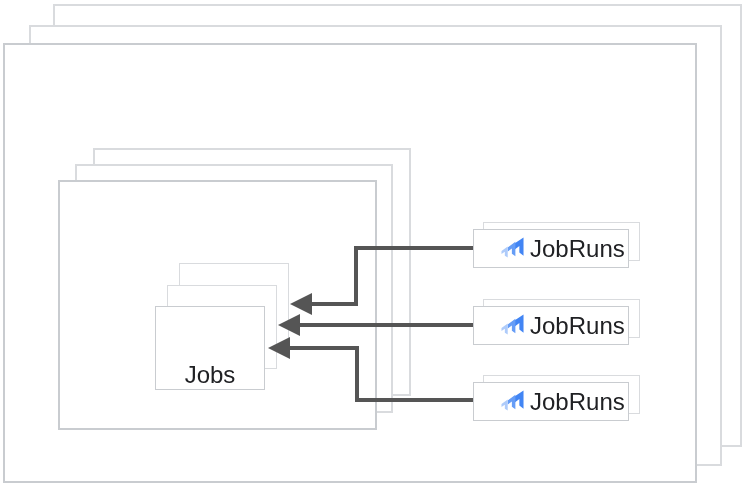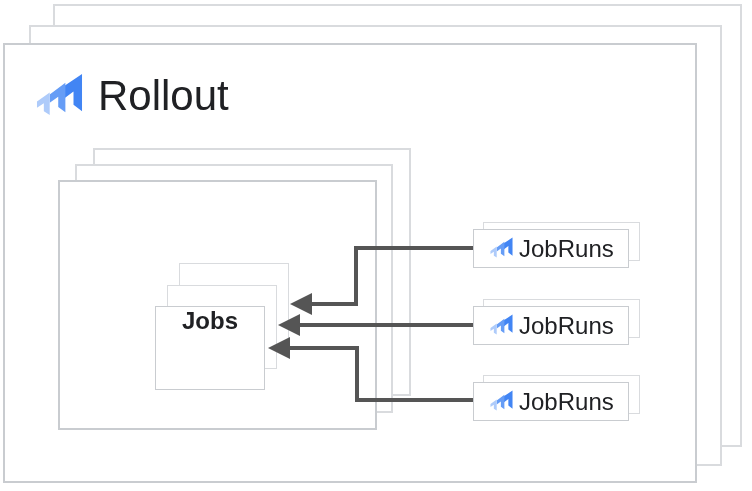--- a/index.html
+++ b/index.html
@@ -20,47 +20,39 @@
   }
   .icon{display:inline-block;line-height:0;}
   .icon-lg{width:47px;height:47px;}
   .icon-sm{width:23px;height:23px;flex:0 0 23px;}
   .rollout-title{font-size:42px;line-height:1;color:var(--text,#202124);}
   .phases-label{
     position:absolute;left:78px;top:207px;font-size:37px;line-height:1;
     color:var(--text,#202124);
   }
   .jobs-card{
-    display:flex;align-items:flex-start;justify-content:center;font-weight:bold;
+    display:flex;align-items:flex-end;justify-content:center;
   }
   .jobs-label{font-size:24px;color:var(--text,#202124);}
   .jobruns-card{
     display:flex;align-items:center;justify-content:flex-start;
-    padding-left:16px;gap:6px;
+    padding-left:27px;gap:6px;
   }
   .jobruns-label{font-size:24px;color:var(--text,#202124);white-space:nowrap;}
   .arrows{position:absolute;left:0;top:0;z-index:10;pointer-events:none;}
 </style>
 </head>
 <body>
 
 <div class="canvas" style="--arrow: #555555; --card-border-back: #d9dbde; --card-border-front: #c9ccd0; --text: #202124; --bg: #ffffff;">
 
   <div class="card" style="left:53px;top:4px;width:689px;height:443px"></div>
   <div class="card" style="left:29px;top:25px;width:693px;height:441px"></div>
   <div class="card front" style="left:3px;top:43px;width:694px;height:440px"></div>
 
-  <div class="rollout-header">
-    <span class="icon icon-lg"><svg viewBox="0 0 48 48" width="100%" height="100%">
- <polygon points="28,13.7 47,1 47,39 38.3,32.4 38.3,19 28,26.6" fill="#4285F4"></polygon>
- <polygon points="14,22 30,10 30,40 22.7,34.8 22.7,24.2 14,30.4" fill="#669DF6"></polygon>
- <polygon points="1,29.2 14,20 14,43 8,39 8,30.9 1,35.6" fill="#AECBFA"></polygon>
-</svg></span>
-    <span class="rollout-title">Rollout</span>
-  </div>
 
   <div class="card" style="left:93px;top:148px;width:318px;height:248px"></div>
   <div class="card" style="left:75px;top:164px;width:318px;height:249px"></div>
   <div class="card front" style="left:58px;top:180px;width:319px;height:250px"></div>
 
   <div class="card thin" style="left:179px;top:263px;width:110px;height:84px"></div>
   <div class="card thin" style="left:167px;top:285px;width:110px;height:84px"></div>
   <div class="card thin front jobs-card" style="left:155px;top:306px;width:110px;height:84px">
     <span class="jobs-label">Jobs</span>
   </div>

